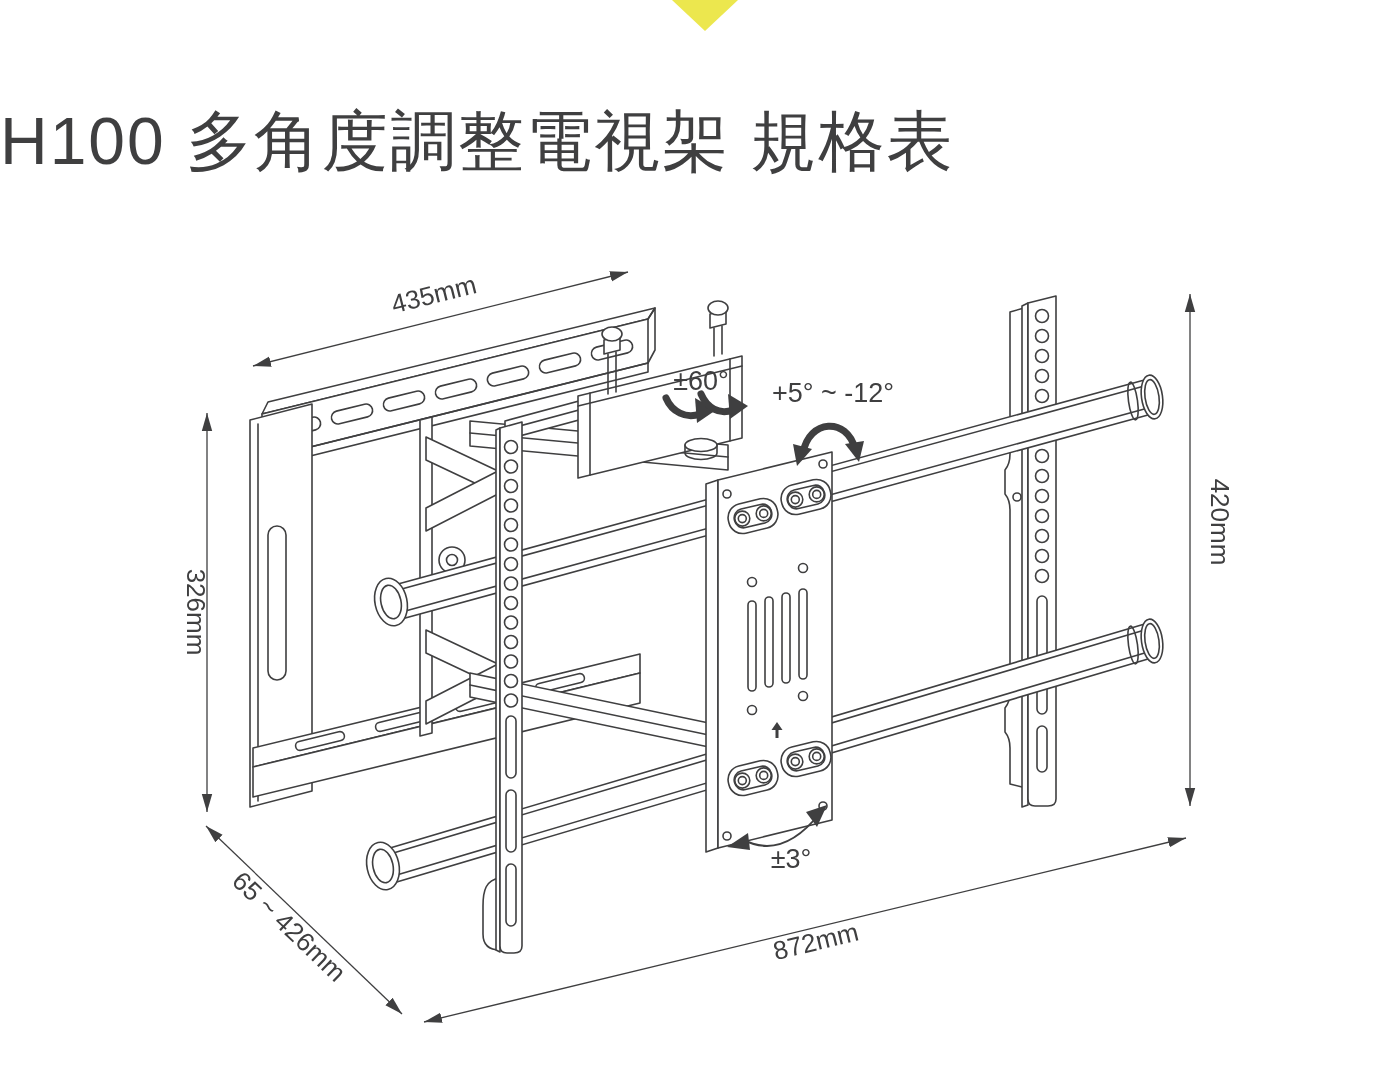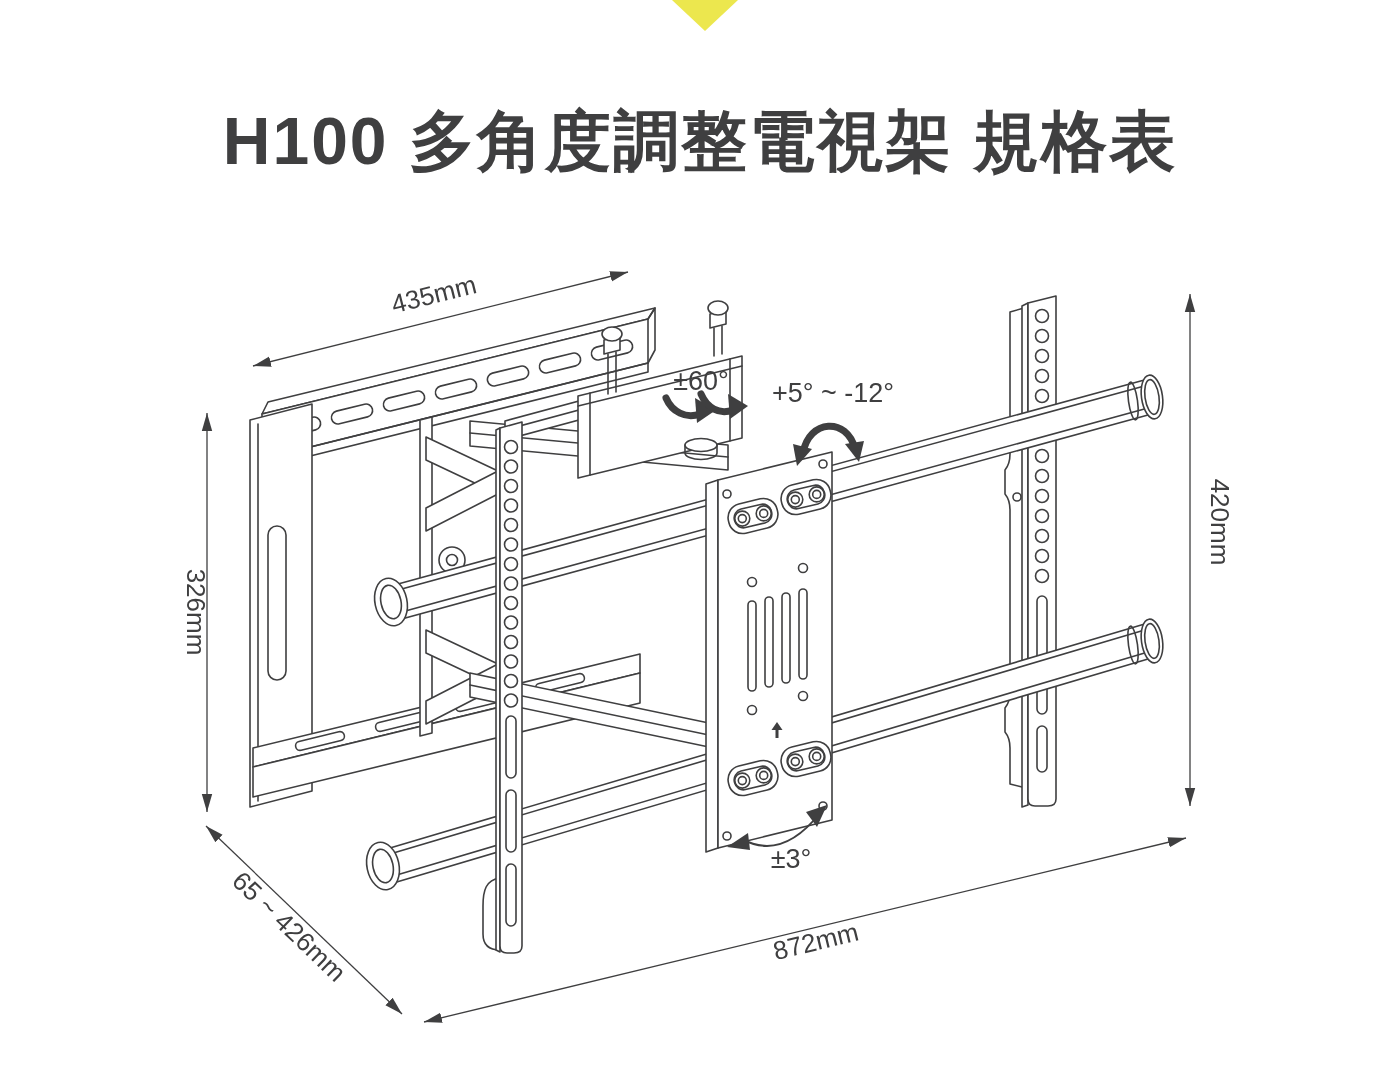--- a/index.html
+++ b/index.html
@@ -11,21 +11,21 @@
     position:relative;width:1400px;height:1074px;background:#fff;overflow:hidden;
     font-family:"Liberation Sans", sans-serif;
   }
   .yellow-triangle{
     position:absolute;top:0;left:672px;width:0;height:0;
     border-left:33px solid transparent;border-right:33px solid transparent;
     border-top:31px solid var(--yellow);
   }
   .title{
     position:absolute;top:108px;left:0;width:100%;margin:0;
-    text-align:center;font-size:66px;font-weight:700;letter-spacing:2px;
+    text-align:left;font-size:66px;font-weight:400;letter-spacing:2px;
     color:var(--ink);line-height:1;
   }
   svg.drawing{position:absolute;top:0;left:0;}
   .lw{stroke:var(--ink);stroke-width:1.6;fill:#fff;stroke-linejoin:round;stroke-linecap:round;}
   .ln{stroke:var(--ink);stroke-width:1.6;fill:none;stroke-linejoin:round;stroke-linecap:round;}
   .dim{stroke:var(--ink);stroke-width:1.3;fill:none;}
   .fillink{fill:var(--ink);stroke:none;}
   .thick{stroke:var(--ink);stroke-width:7;fill:none;stroke-linecap:round;}
   .thin{stroke:var(--ink);stroke-width:2;fill:none;stroke-linecap:round;}
   .dimtxt{font:26px "Liberation Sans", sans-serif;fill:var(--ink);}

